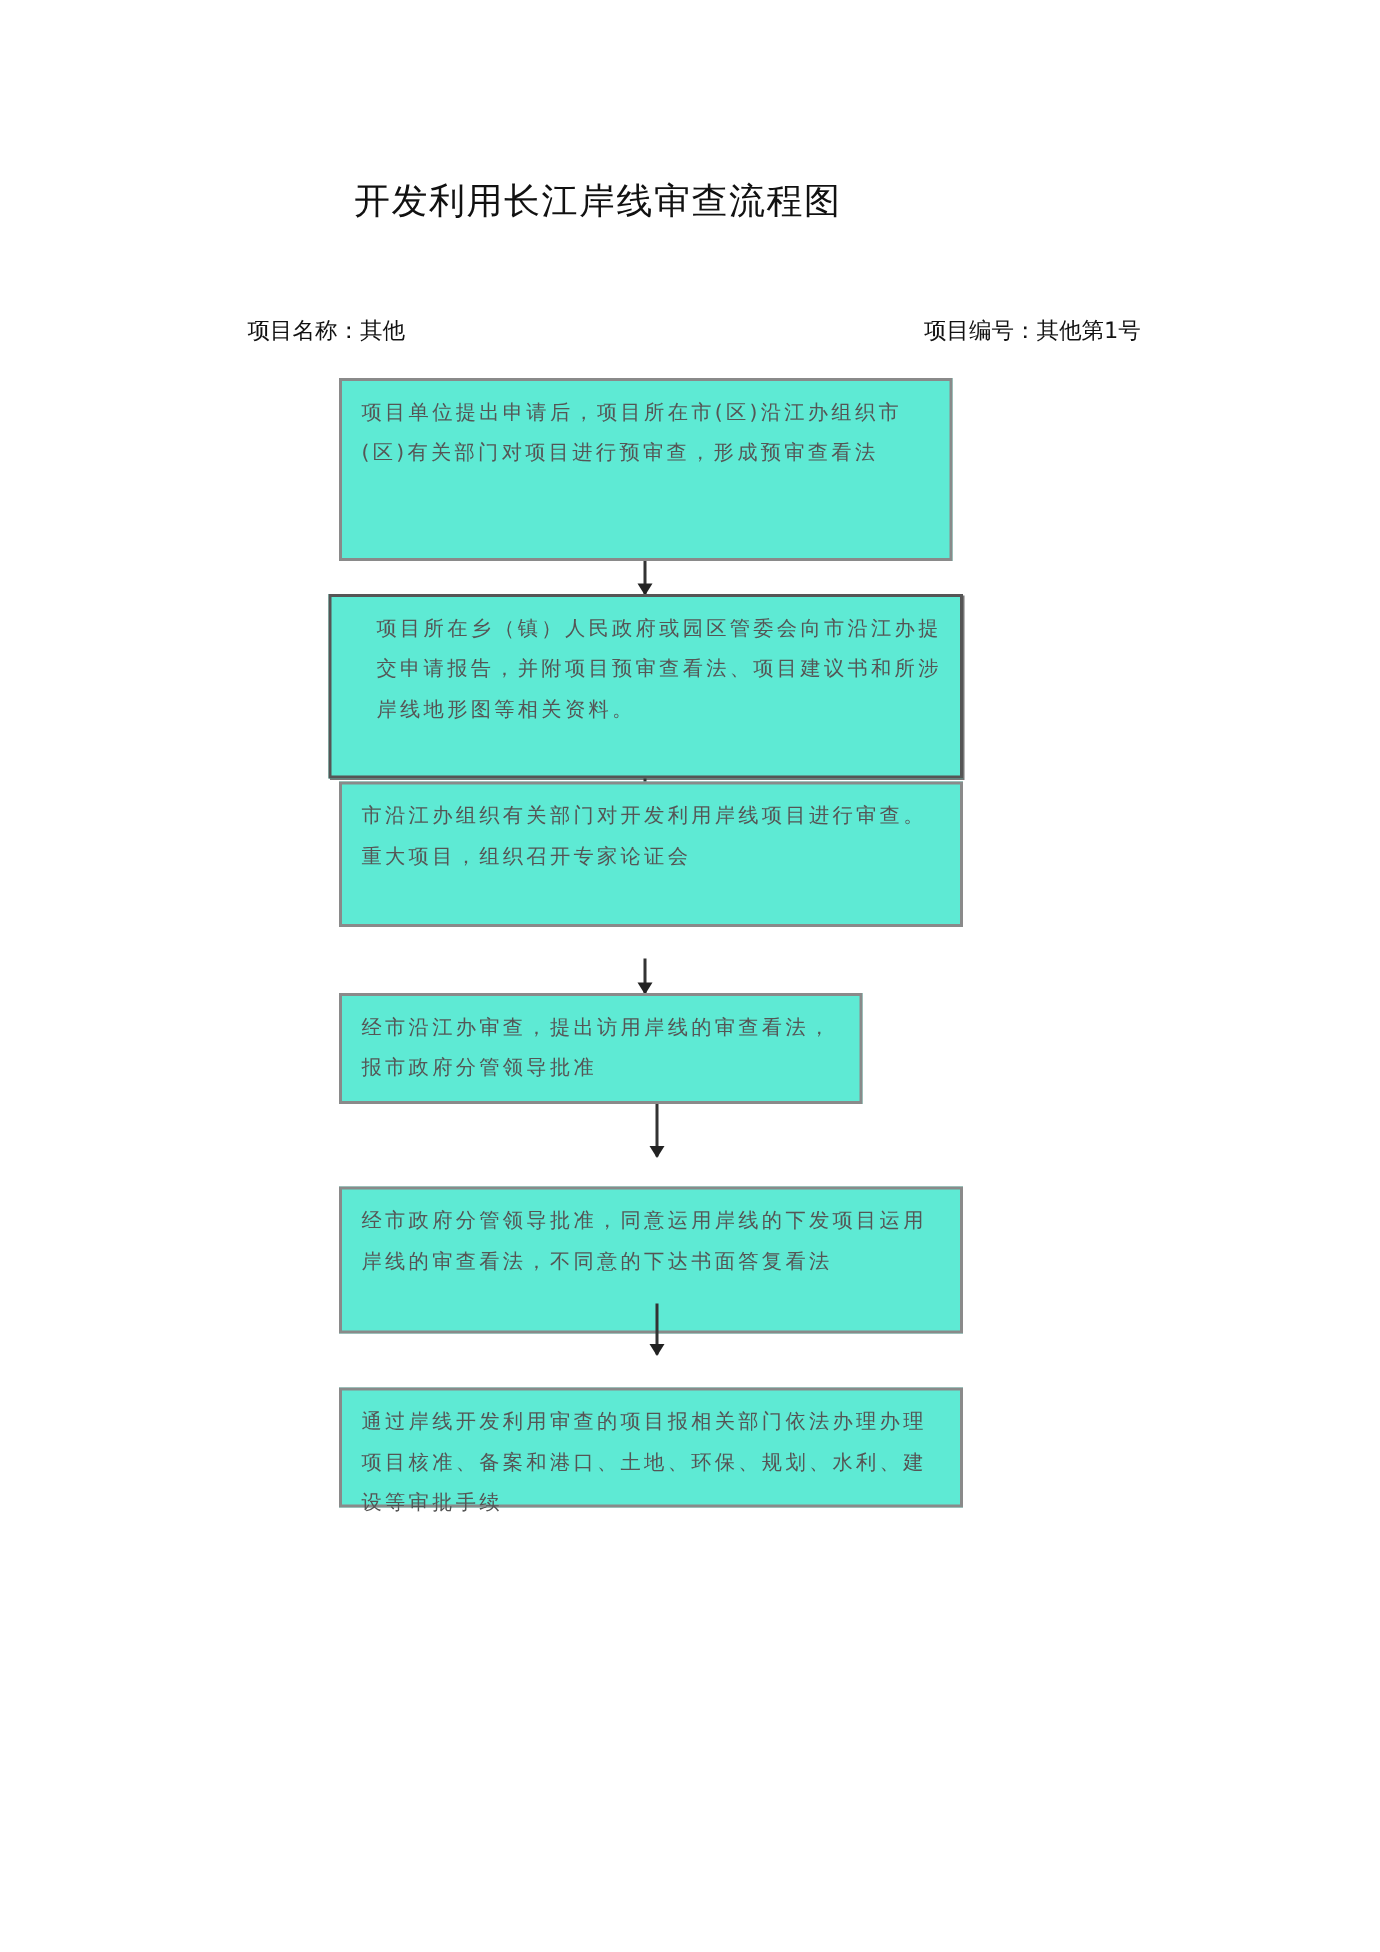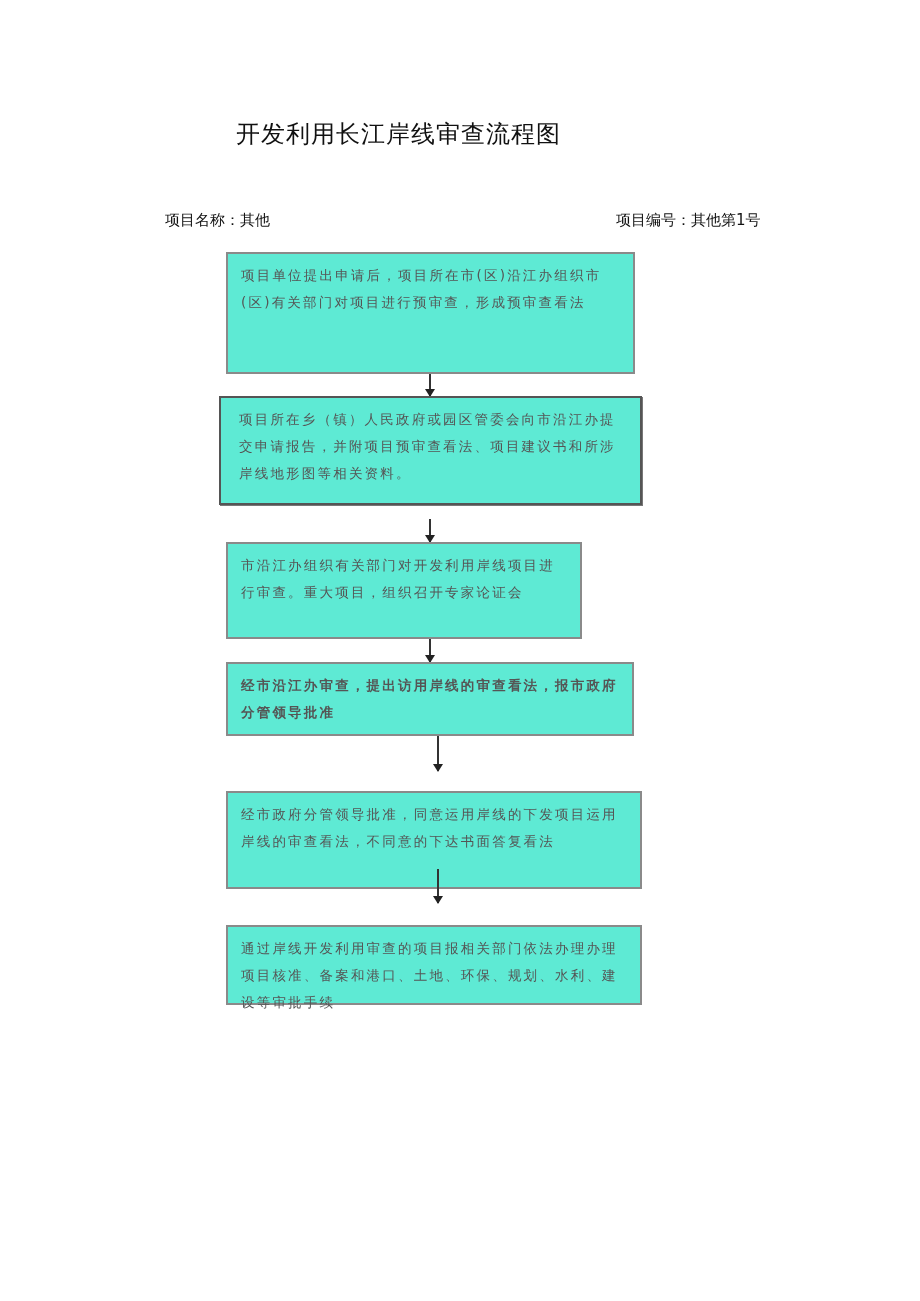--- a/index.html
+++ b/index.html
@@ -77,33 +77,33 @@
 <div class="meta right">项目编号：其他第1号</div>
 
 <div>
 
   <div class="box" style="left:226px; top:252px; width:409px; height:122px;">
     <span>项目单位提出申请后，项目所在市(区)沿江办组织市(区)有关部门对项目进行预审查，形成预审查看法</span>
   </div>
 
   <div class="arrow" style="left:429px; top:374px; height:22px;"></div>
 
-  <div class="box thick" style="left:219px; top:396px; width:423px; height:109px; padding-left:18px;">
+  <div class="box thick" style="left:219px; top:396px; width:423px; height:123px; padding-left:30px;">
     <span>项目所在乡（镇）人民政府或园区管委会向市沿江办提交申请报告，并附项目预审查看法、项目建议书和所涉岸线地形图等相关资料。</span>
   </div>
 
   <div class="arrow" style="left:429px; top:519px; height:23px;"></div>
 
-  <div class="box" style="left:226px; top:542px; width:356px; height:97px;">
+  <div class="box" style="left:226px; top:521px; width:416px; height:97px;">
     <span>市沿江办组织有关部门对开发利用岸线项目进行审查。重大项目，组织召开专家论证会</span>
   </div>
 
   <div class="arrow" style="left:429px; top:639px; height:23px;"></div>
 
-  <div class="box" style="left:226px; top:662px; width:408px; height:74px;font-weight:bold;">
+  <div class="box" style="left:226px; top:662px; width:349px; height:74px;">
     <span>经市沿江办审查，提出访用岸线的审查看法，报市政府分管领导批准</span>
   </div>
 
   <div class="arrow" style="left:437px; top:736px; height:35px;"></div>
 
   <div class="box" style="left:226px; top:771px; width:416px; height:98px;margin-top:20px;">
     <span>经市政府分管领导批准，同意运用岸线的下发项目运用岸线的审查看法，不同意的下达书面答复看法</span>
   </div>
 
   <div class="arrow" style="left:437px; top:869px; height:34px;"></div>

